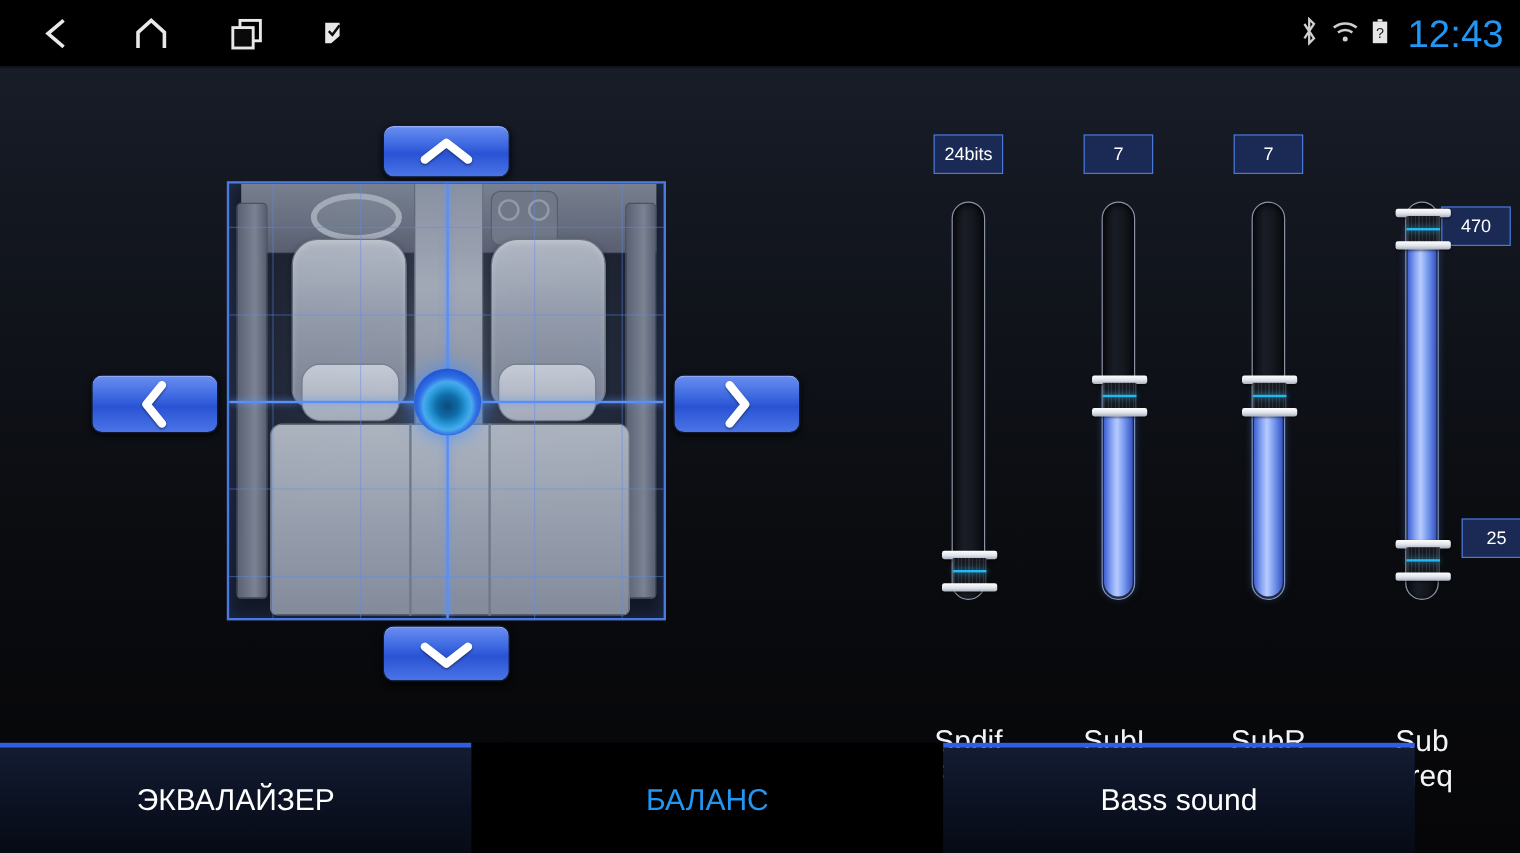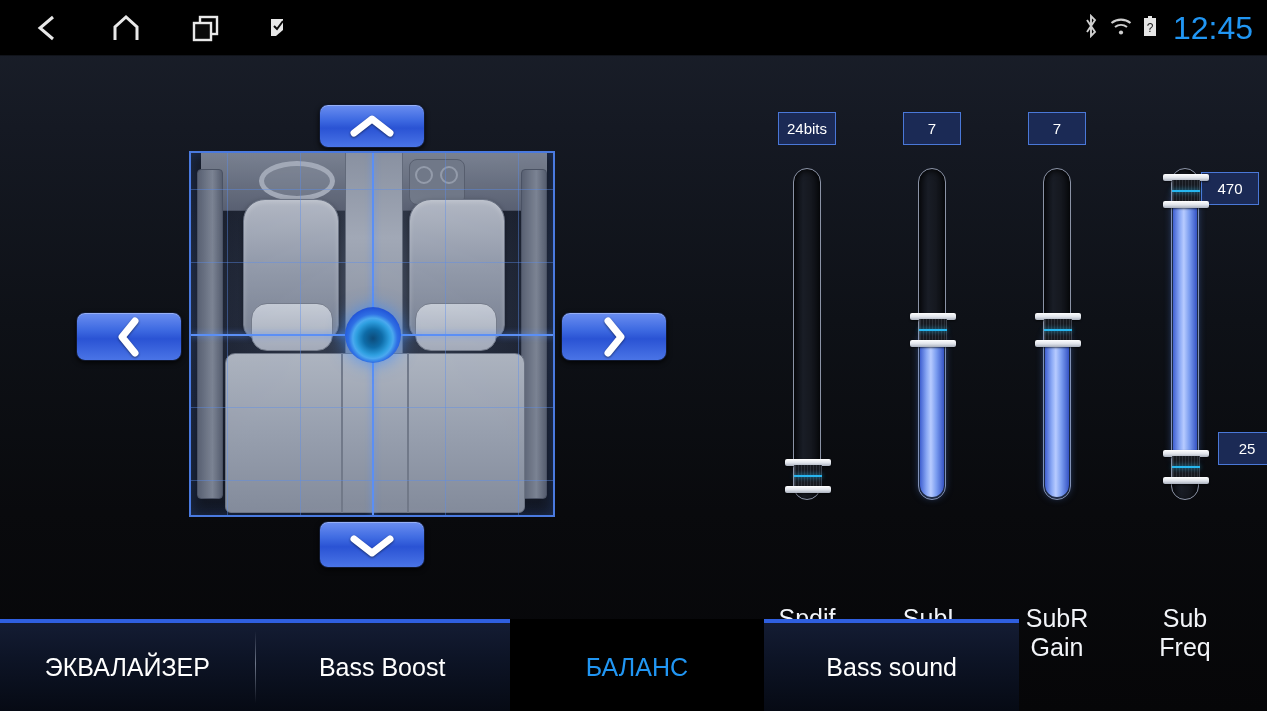--- a/index.html
+++ b/index.html
@@ -211,21 +211,21 @@
     transform: translateY(-50%);
     background: #27b6ef; box-shadow: 0 0 5px rgba(40,185,240,.9);
   }
   .slider-label {
     position: absolute; top: 492px; left: 0; width: 120px;
     text-align: center; color: #f2f4f8; font-size: 25px; line-height: 29px;
   }
 
   
   #tabbar {
-    position: absolute; left: 0; bottom: 0; width: 1019px; height: 92px;
+    position: absolute; left: 0; bottom: 0; width: 1179px; height: 92px;
     display: flex;
   }
   .tab {
     position: relative; flex: 1 1 0;
     display: flex; align-items: center; justify-content: center;
     background: linear-gradient(180deg, #141c33 0%, #0d1426 40%, #060a14 100%);
     border-top: 4px solid #2f5fe0;
     color: #ffffff; font-size: 25px;
     cursor: pointer;
   }
@@ -282,21 +282,21 @@
           <circle cx="12" cy="16.5" r="2.1" fill="#cfcfcf"></circle>
         </svg>
       </span>
       <span>
         <svg width="14" height="22" viewBox="0 0 14 22">
           <rect x="1" y="3" width="12" height="18" fill="#e6e6e6"></rect>
           <rect x="5" y="1" width="4" height="2" fill="#e6e6e6"></rect>
           <text x="7" y="17" font-size="12" fill="#1a1a1a" text-anchor="middle" font-family="Liberation Sans, sans-serif">?</text>
         </svg>
       </span>
-      <span id="clock">12:45</span>
+      <span id="clock">12:43</span>
     </div>
   </div>
 
 
   <div class="arrow-btn" id="arrow-up">
     <span>
       <svg width="48" height="26" viewBox="0 0 48 26">
           <polyline points="6,20 24,6 42,20" fill="none" stroke="#ffffff" stroke-width="7" stroke-linecap="round" stroke-linejoin="round"></polyline>
         </svg>
     </span>
@@ -426,18 +426,17 @@
       </div>
     </div>
     <div class="slider-label">
       <div>Sub</div>
       <div>Freq</div>
     </div>
   </div>
 
   <div id="tabbar">
     <div class="tab">ЭКВАЛАЙЗЕР</div>
-    <div class="tab">Bass Boost</div>
     <div class="tab active">БАЛАНС</div>
     <div class="tab">Bass sound</div>
   </div>
 
 </div>
 
 </body></html>

